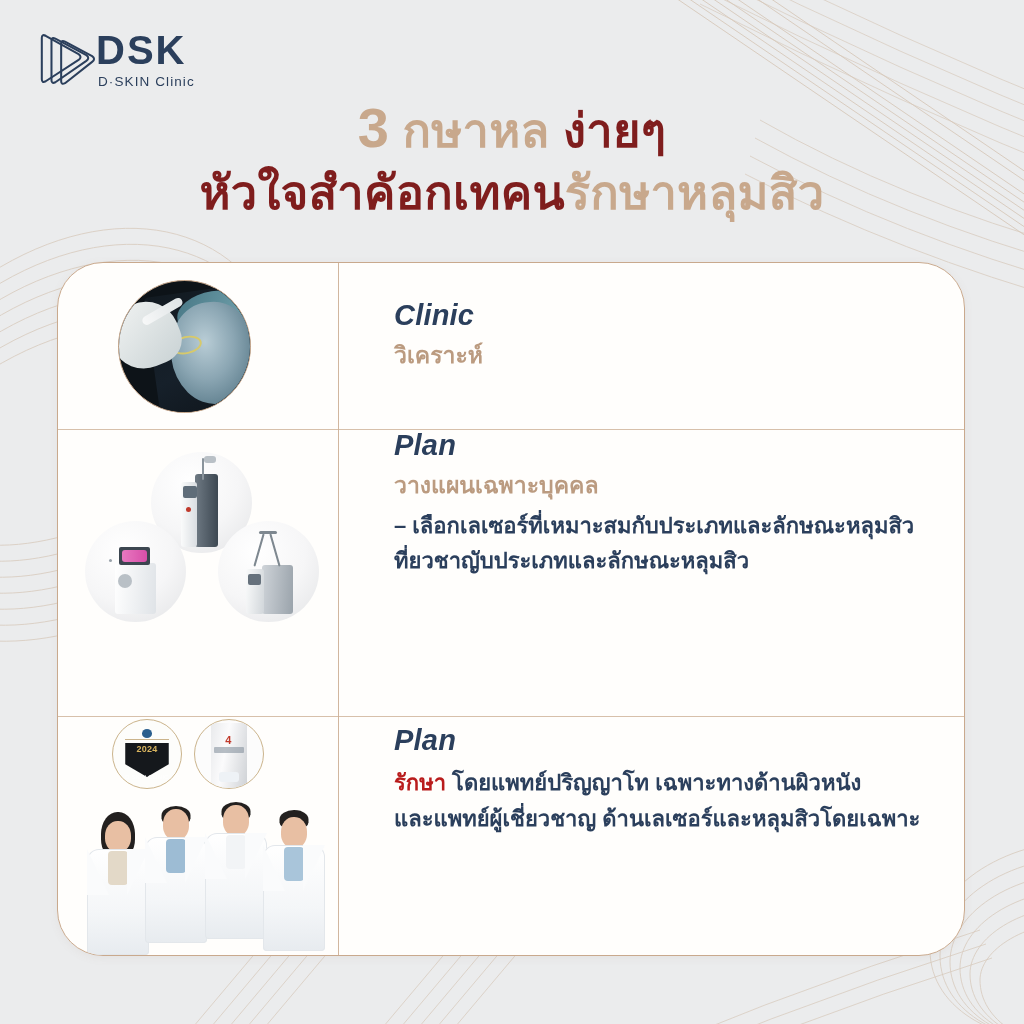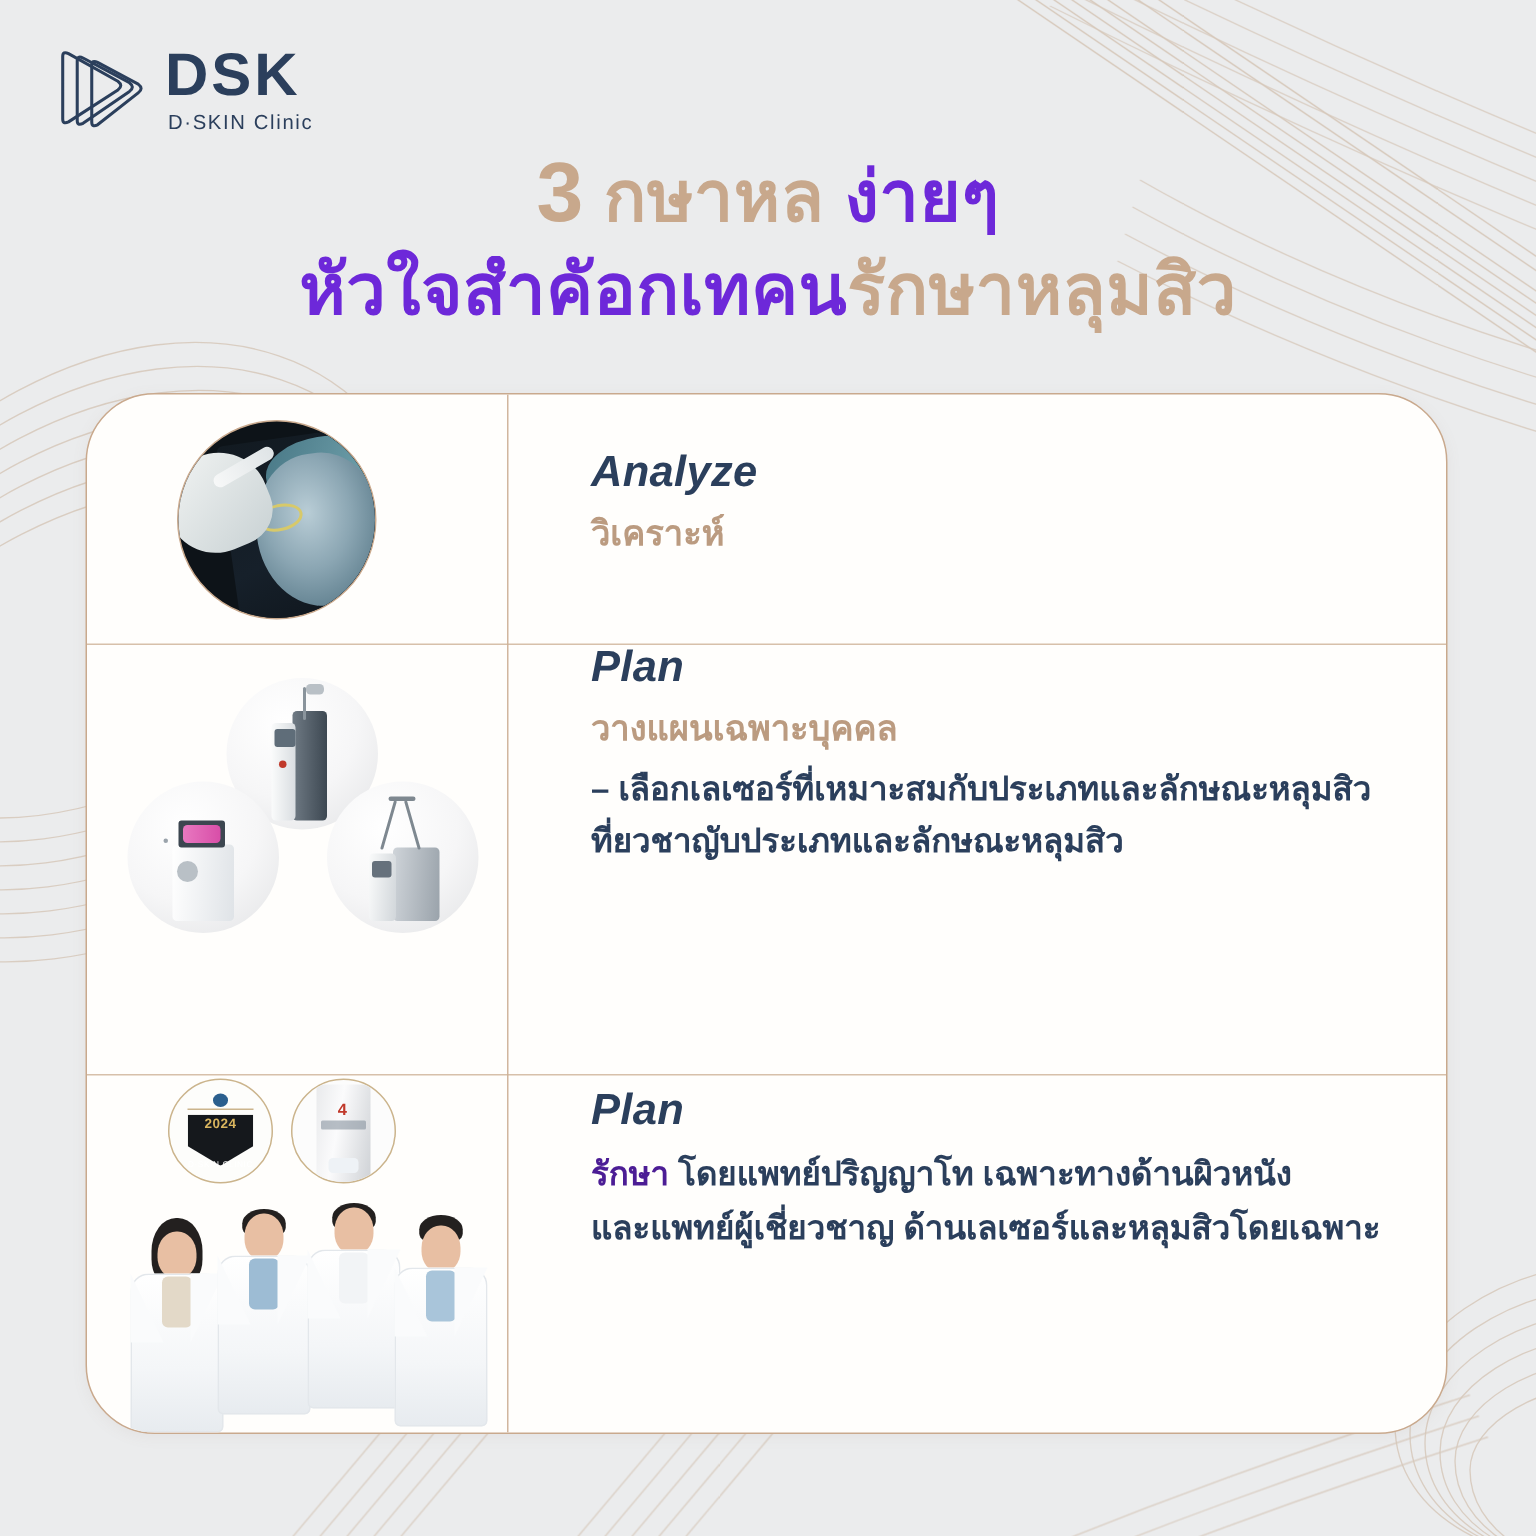--- a/index.html
+++ b/index.html
@@ -10,21 +10,21 @@
   }
   #stage {
     position:relative; width:1024px; height:1024px;
     background:#ebeced; overflow:hidden;
   }
   
   .bg-deco { position:absolute; inset:0; pointer-events:none; }
   .bg-deco svg { position:absolute; inset:0; width:1024px; height:1024px; }
 
   
-  #logo { position:absolute; left:36px; top:28px; display:flex; align-items:center; gap:14px; }
+  #logo { position:absolute; left:36px; top:28px; display:flex; align-items:center; }
   #logo .mark { width:60px; height:62px; }
   #logo .wordmark { display:flex; flex-direction:column; line-height:1; }
   #logo .dsk {
     font-size:40px; font-weight:700; letter-spacing:2px;
     color:#2b3f5c; font-family:"Liberation Sans",sans-serif;
   }
   #logo .sub {
     font-size:13.5px; letter-spacing:1.1px; color:#2b3f5c;
     margin-top:5px; margin-left:2px; font-weight:400;
   }
@@ -35,21 +35,21 @@
     text-align:center;
   }
   #headline .line1 {
     font-size:47px; font-weight:700; line-height:1.16; letter-spacing:.3px;
   }
   #headline .line2 {
     font-size:47px; font-weight:700; line-height:1.2; letter-spacing:.3px;
     margin-top:4px;
   }
   .c-tan  { color:#c8a88c; }
-  .c-navy { color:#6d28d9; }
+  .c-navy { color:#7f1d1d; }
 
   
   #card {
     position:absolute; left:57px; top:262px; width:908px; height:694px;
     background:#fffefc; border:1px solid #c9a98d; border-radius:46px;
     box-shadow:0 2px 10px rgba(140,120,100,.07);
     overflow:hidden;
   }
   .vrule {
     position:absolute; left:280px; top:0; bottom:0; width:1px;
@@ -70,21 +70,21 @@
   .step-en {
     font-size:29px; font-weight:700; font-style:italic; color:#2b3f5c;
     letter-spacing:.2px; line-height:1.1;
   }
   .step-th-tan {
     font-size:23px; font-weight:700; color:#bb9b80; line-height:1.55; margin-top:6px;
   }
   .step-line {
     font-size:22px; font-weight:700; color:#2b3f5c; line-height:1.62;
   }
-  .step-line .lead { color:#4c1d95; }
+  .step-line .lead { color:#b91c1c; }
 
   
   .circ {
     position:absolute; border-radius:50%; overflow:hidden;
   }
   .ring { border:1px solid #c9a98d; }
 
   
   .scan-photo { background:#0d1318; }
   .scan-photo .tablet {
@@ -314,21 +314,21 @@
         <div class="circ ring scan-photo" style="left:60px; top:17px; width:133px; height:133px;">
           <div class="tablet"></div>
           <div class="cap"></div>
           <div class="face"></div>
           <div class="marker"></div>
           <div class="hand"></div>
           <div class="pen"></div>
         </div>
       </div>
       <div class="body">
-        <div class="step-en" style="margin-top:37px" data-bind="steps.0.title_en">Analyze</div>
+        <div class="step-en" style="margin-top:37px" data-bind="steps.0.title_en">Clinic</div>
         <div class="step-th-tan" data-bind="steps.0.title_th">วิเคราะห์</div>
       </div>
     </div>
 
     <div class="row r2">
       <div class="media">
 
         <div class="circ mach" style="left:93px; top:22px; width:101px; height:101px;">
           <div class="body-box" style="left:44%; top:22%; width:22%; height:72%; background:linear-gradient(90deg,#6f7a84,#3d4852);"></div>
           <div class="body-box" style="left:30%; top:30%; width:16%; height:64%; background:linear-gradient(90deg,#fafbfb,#d9dde1);"></div>

